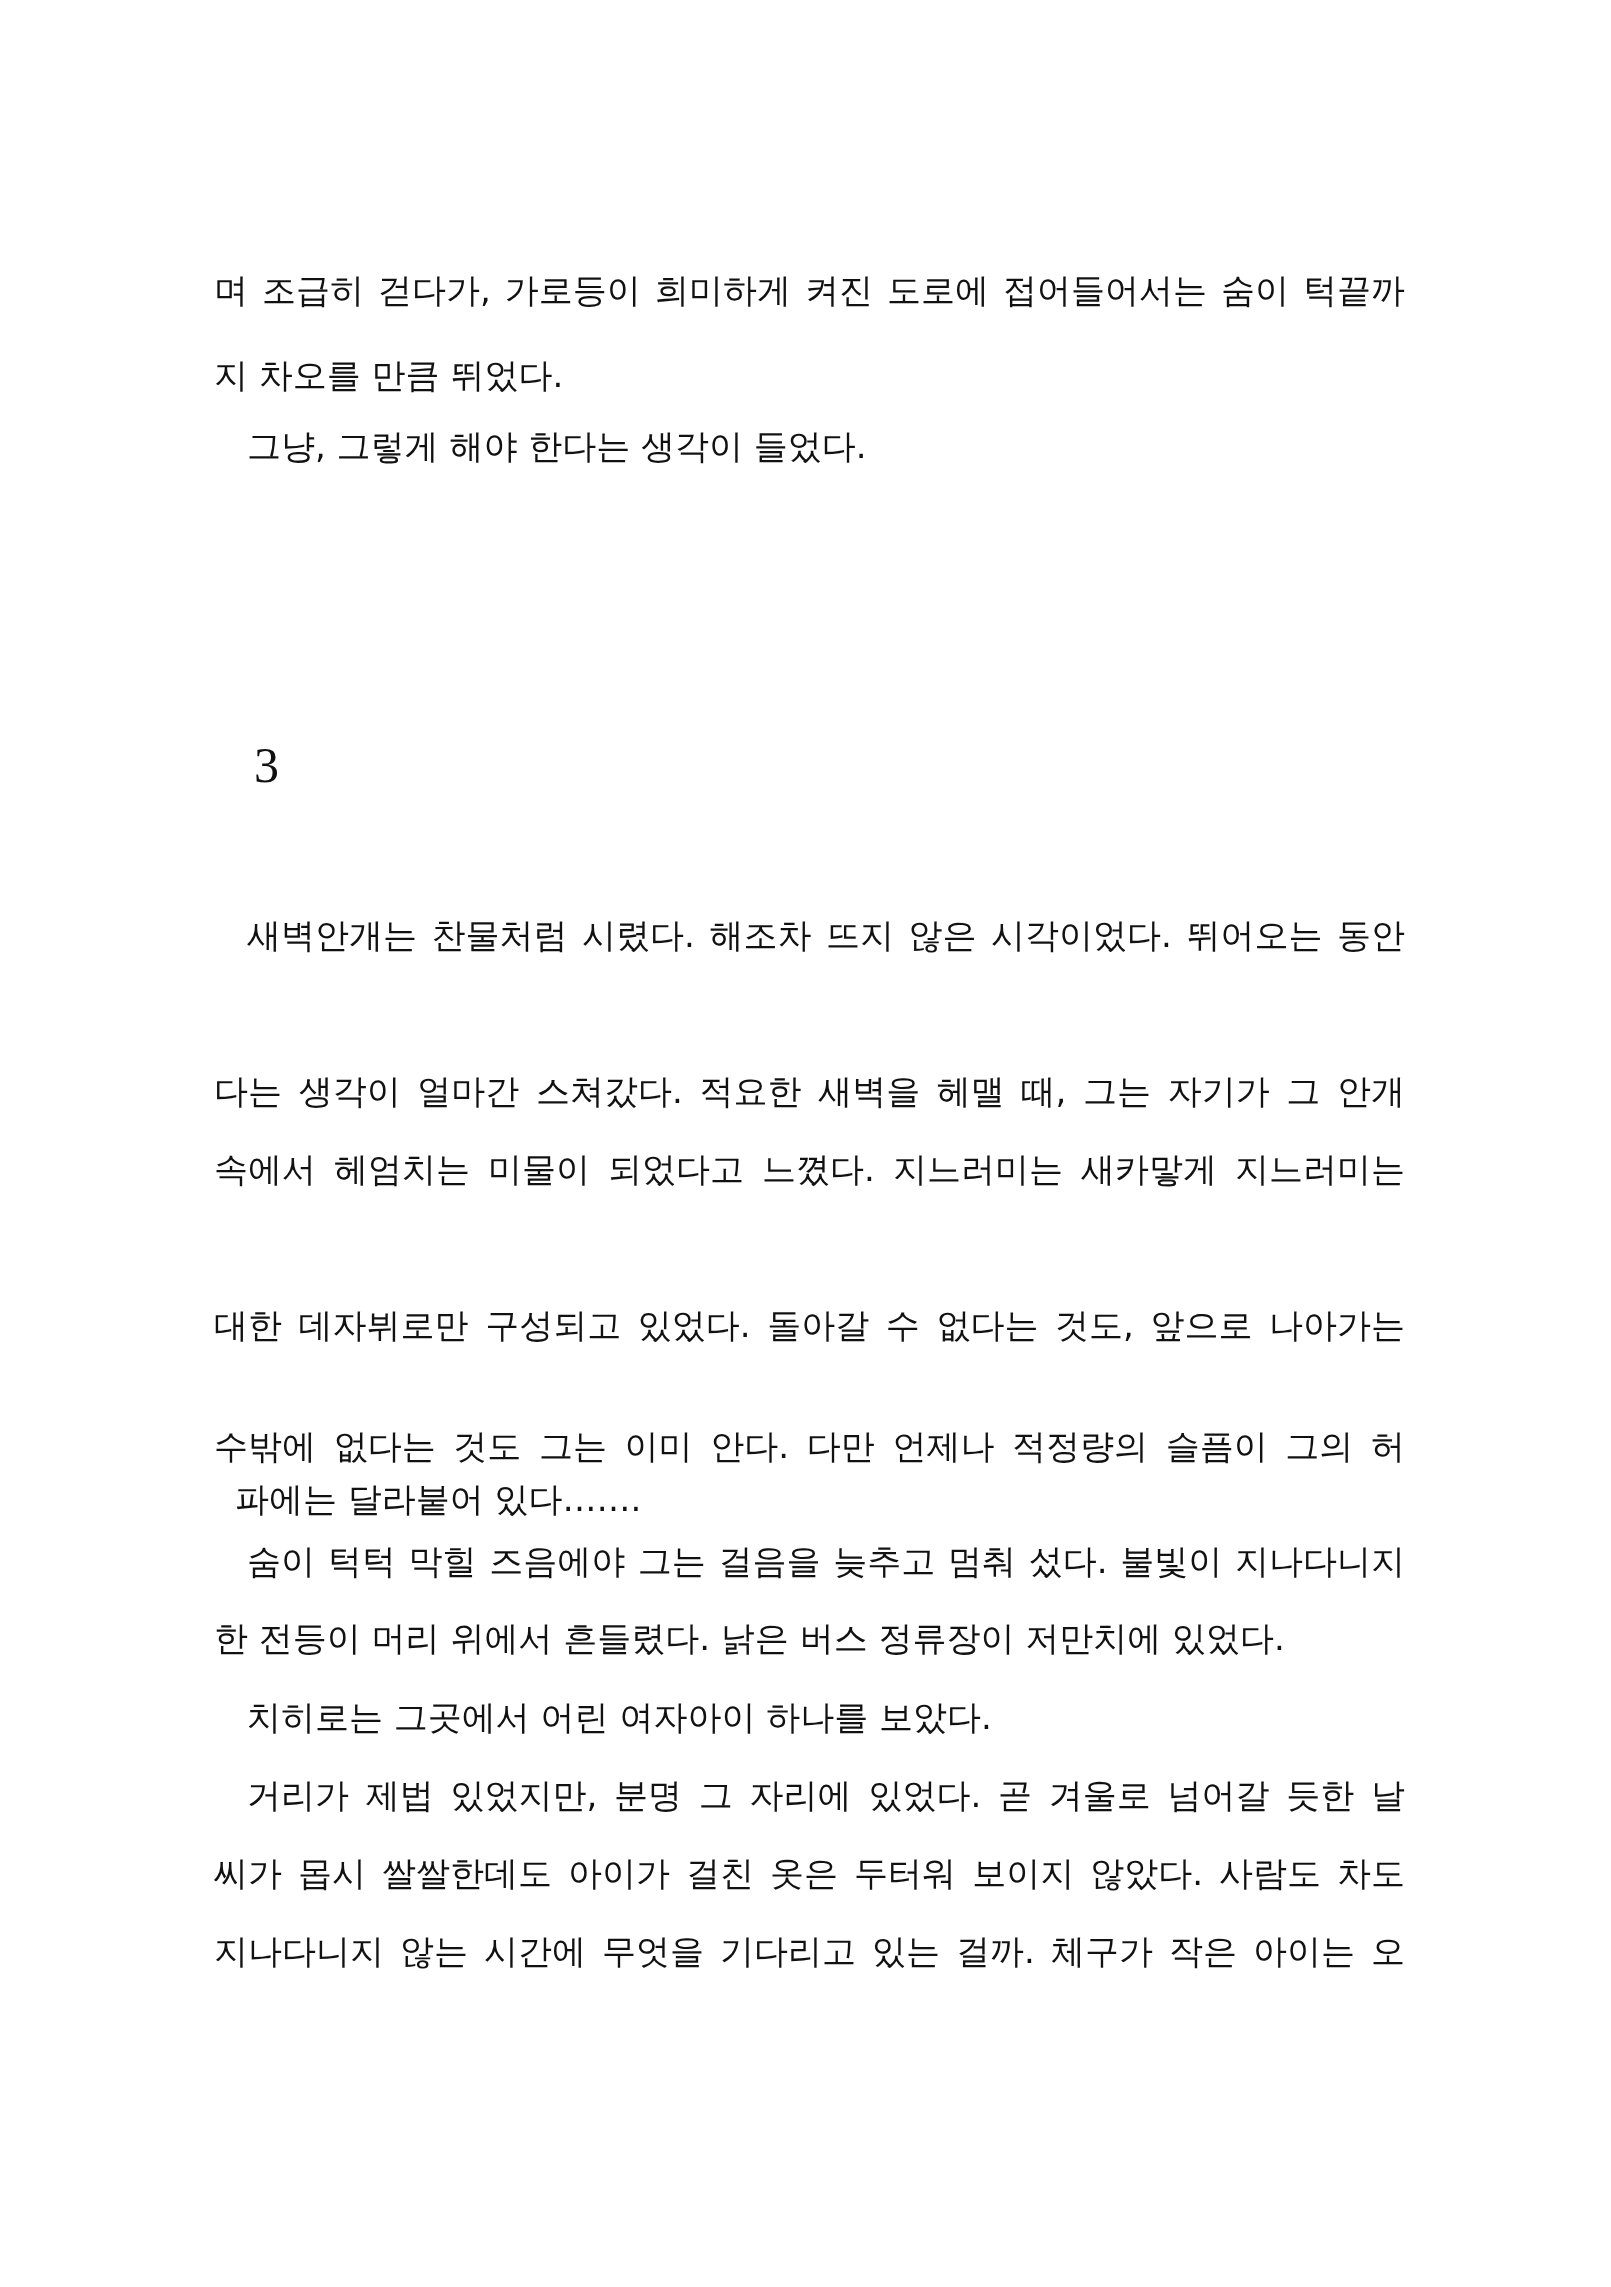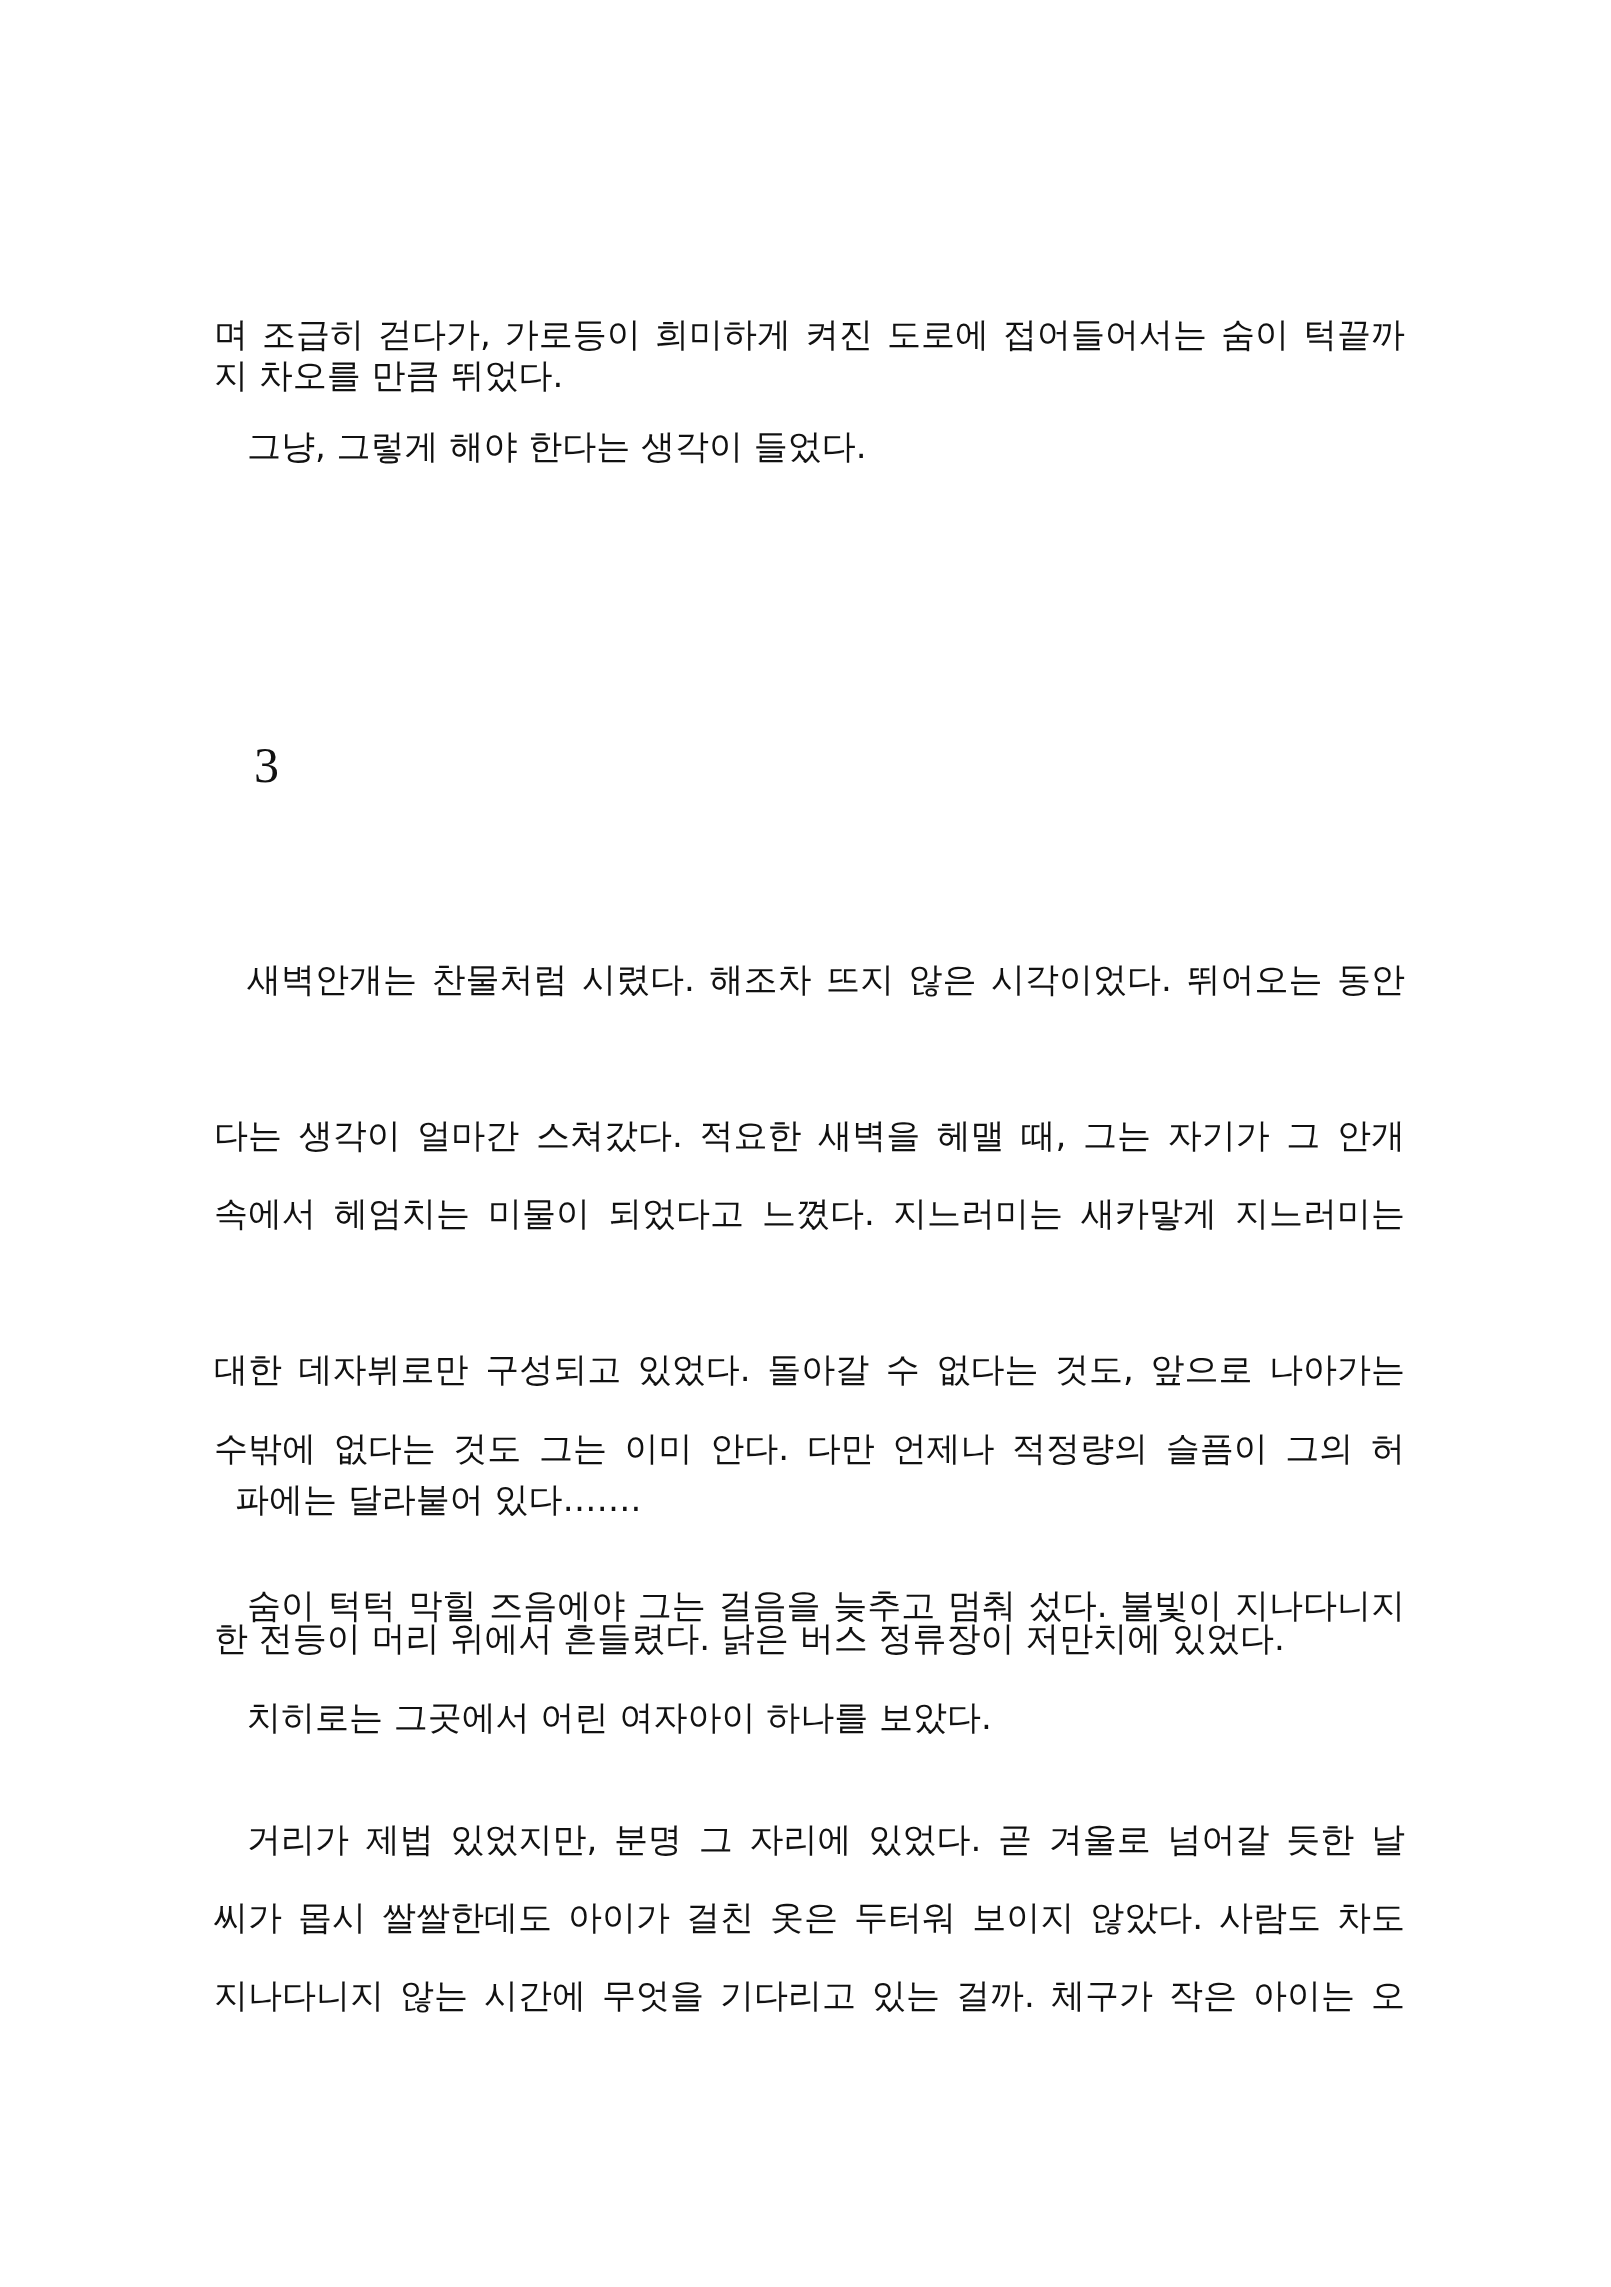--- a/index.html
+++ b/index.html
@@ -29,21 +29,20 @@
       font-size: 34px;
       line-height: 46px;
       white-space: nowrap;
       letter-spacing: 0px;
       transform-origin: left center;
     }
     .justify {
       text-align: justify;
       text-align-last: justify;
       white-space: normal;
-      margin-top: 44px;
     }
     .indent { padding-left: 33px; box-sizing: border-box; }
     .chapter {
       position: absolute;
       left: 254px;
       top: 738px;
       font-family: "Liberation Serif", "DejaVu Serif", serif;
       font-size: 50px;
       line-height: 55px;
       color: #111111;
@@ -58,21 +57,21 @@
   <div class="line" style="top:352px;">지 차오를 만큼 뛰었다.</div>
 
   <div class="line indent" style="top:423px;">그냥, 그렇게 해야 한다는 생각이 들었다.</div>
 
   <div class="chapter">3</div>
 
   <div class="line indent justify" style="top:912px;">새벽안개는 찬물처럼 시렸다. 해조차 뜨지 않은 시각이었다. 뛰어오는 동안</div>
   <div class="line justify" style="top:1068px;">다는 생각이 얼마간 스쳐갔다. 적요한 새벽을 헤맬 때, 그는 자기가 그 안개</div>
   <div class="line justify" style="top:1146px;">속에서 헤엄치는 미물이 되었다고 느꼈다. 지느러미는 새카맣게 지느러미는</div>
   <div class="line justify" style="top:1302px;">대한 데자뷔로만 구성되고 있었다. 돌아갈 수 없다는 것도, 앞으로 나아가는</div>
-  <div class="line justify" style="top:1381px;">수밖에 없다는 것도 그는 이미 안다. 다만 언제나 적정량의 슬픔이 그의 허</div>
+  <div class="line justify" style="top:1423px;">수밖에 없다는 것도 그는 이미 안다. 다만 언제나 적정량의 슬픔이 그의 허</div>
   <div class="line" style="top:1476px;margin-left:21px;">파에는 달라붙어 있다…….</div>
 
   <div class="line indent justify" style="top:1538px;">숨이 턱턱 막힐 즈음에야 그는 걸음을 늦추고 멈춰 섰다. 불빛이 지나다니지</div>
   <div class="line" style="top:1615px;">한 전등이 머리 위에서 흔들렸다. 낡은 버스 정류장이 저만치에 있었다.</div>
 
   <div class="line indent justify" style="top:1772px;">거리가 제법 있었지만, 분명 그 자리에 있었다. 곧 겨울로 넘어갈 듯한 날</div>
 
   <div class="line indent" style="top:1694px;">치히로는 그곳에서 어린 여자아이 하나를 보았다.</div>
   <div class="line justify" style="top:1850px;">씨가 몹시 쌀쌀한데도 아이가 걸친 옷은 두터워 보이지 않았다. 사람도 차도</div>
   <div class="line justify" style="top:1928px;">지나다니지 않는 시간에 무엇을 기다리고 있는 걸까. 체구가 작은 아이는 오</div>

